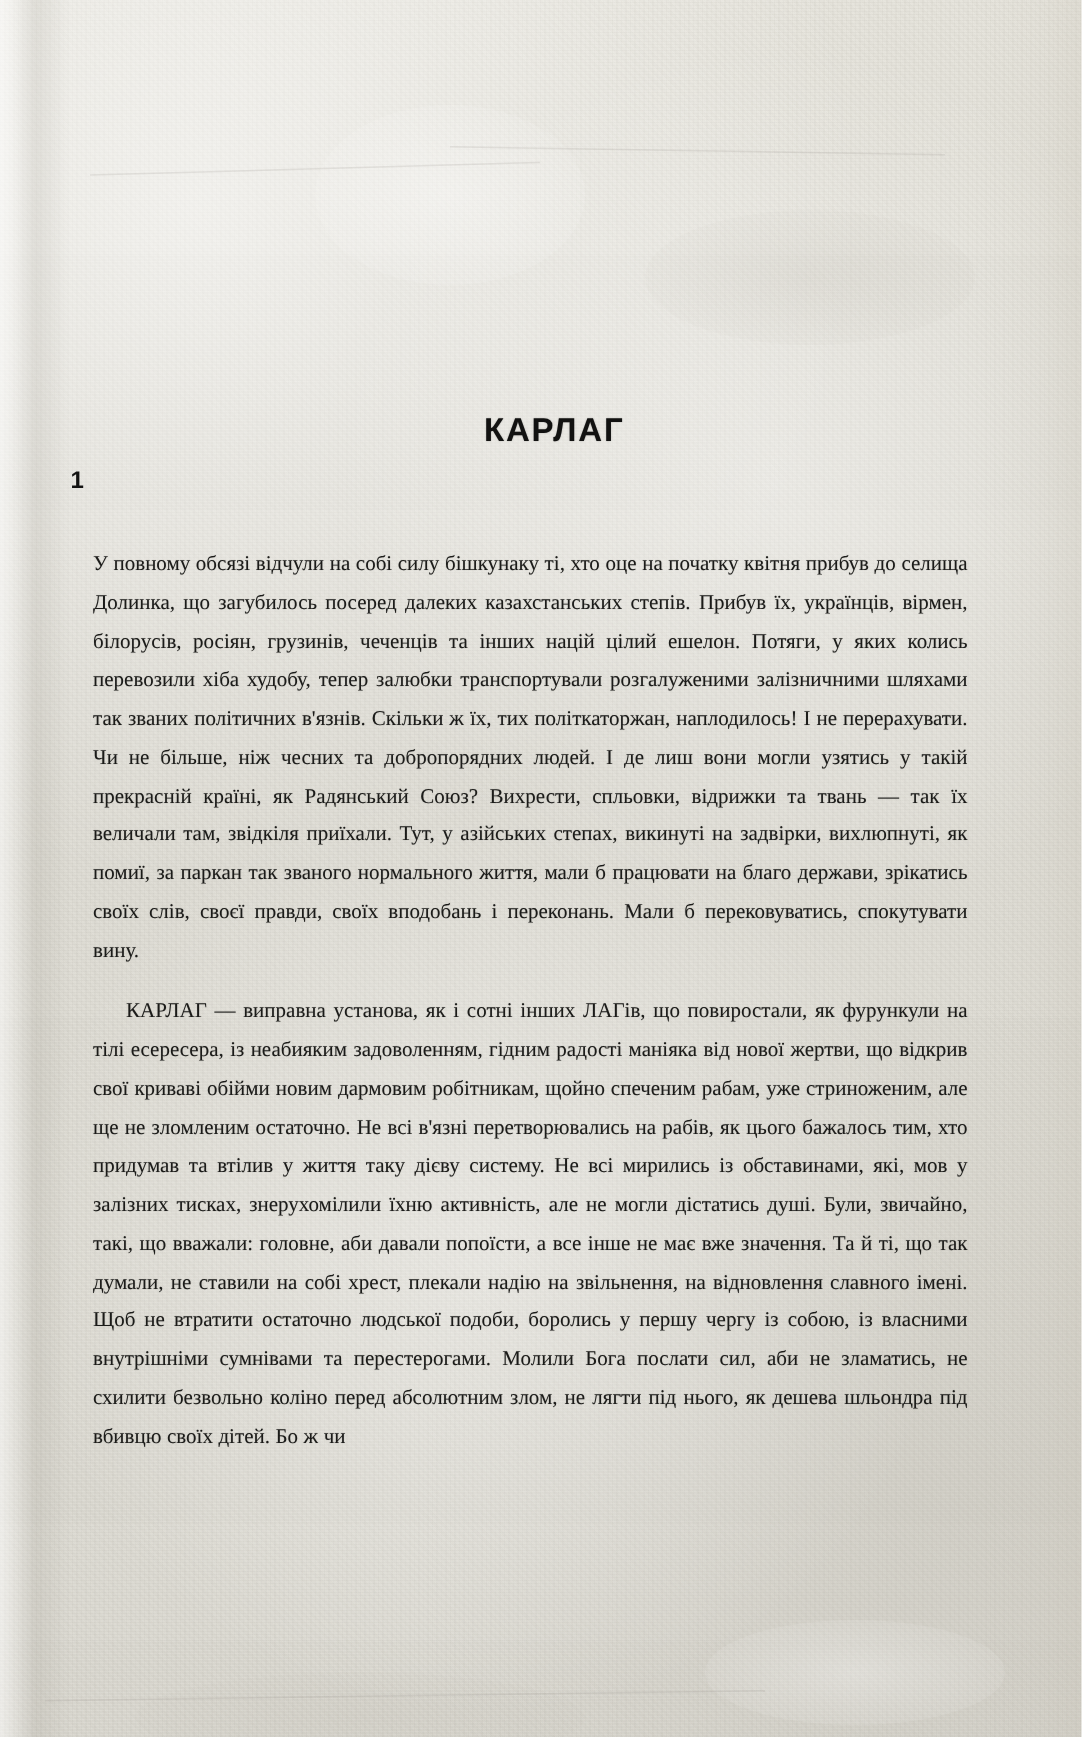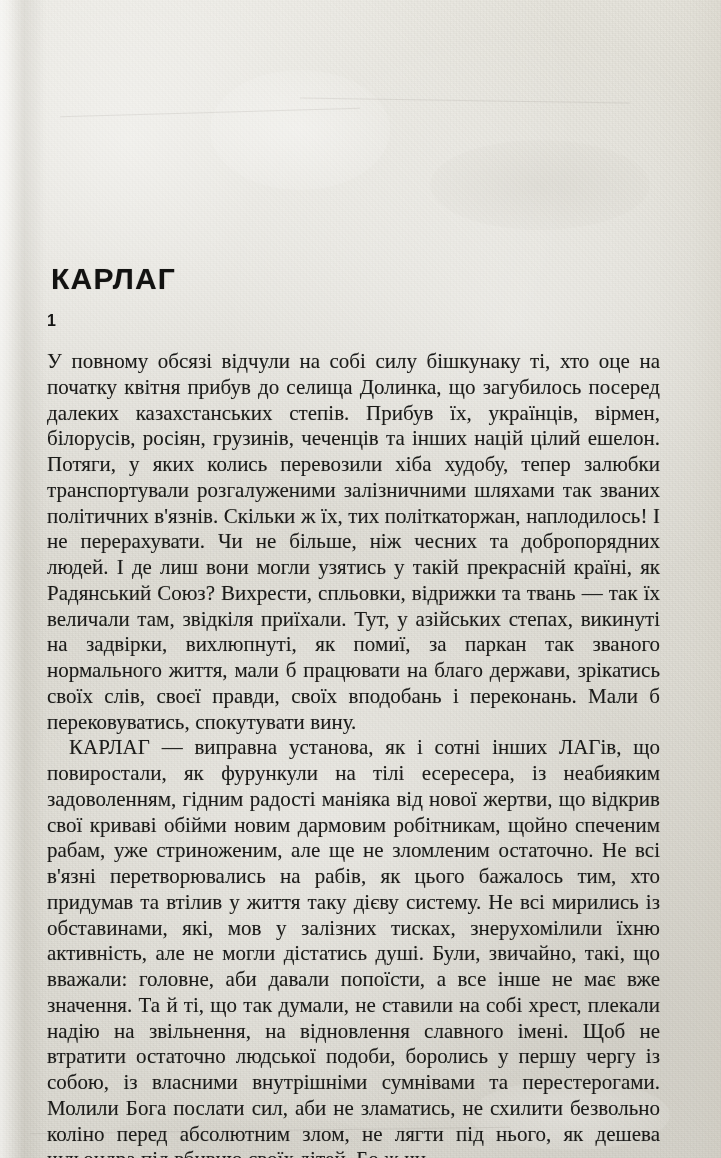--- a/index.html
+++ b/index.html
@@ -82,30 +82,30 @@
 
   .content {
     position: absolute;
     left: 47px;
     top: 0;
     width: 613px;
     height: 100%;
   }
 
   .chapter-title {
-    margin: 4px;
+    margin: 16px;
     padding: 0;
     position: absolute;
     top: 258px;
     left: 0;
     width: 613px;
-    text-align: left;
+    text-align: center;
     font-family: "Liberation Sans", "DejaVu Sans", sans-serif;
     font-weight: bold;
-    font-size: 30px;
+    font-size: 22px;
     letter-spacing: 1.2px;
     color: #121211;
     text-shadow: 0 0 1px rgba(30,30,28,0.35);
   }
 
   .section-number {
     position: absolute;
     top: 312px;
     left: 0;
     font-family: "Liberation Sans", "DejaVu Sans", sans-serif;
@@ -115,26 +115,26 @@
   }
 
   .body-text {
     position: absolute;
     top: 349px;
     left: 0;
     width: 613px;
   }
 
   .body-text p {
-    margin: 0;
+    margin: 15px;
     padding: 0;
     text-align: justify;
     text-align-last: left;
     text-indent: 22px;
-    font-size: 21px;
+    font-size: 14px;
     line-height: 25.75px;
     word-spacing: 0.2px;
     color: #1b1b19;
     text-shadow: 0 0 0.7px rgba(40,40,36,0.30);
     hyphens: manual;
   }
 
   .body-text p.first {
     text-indent: 0;
   }

